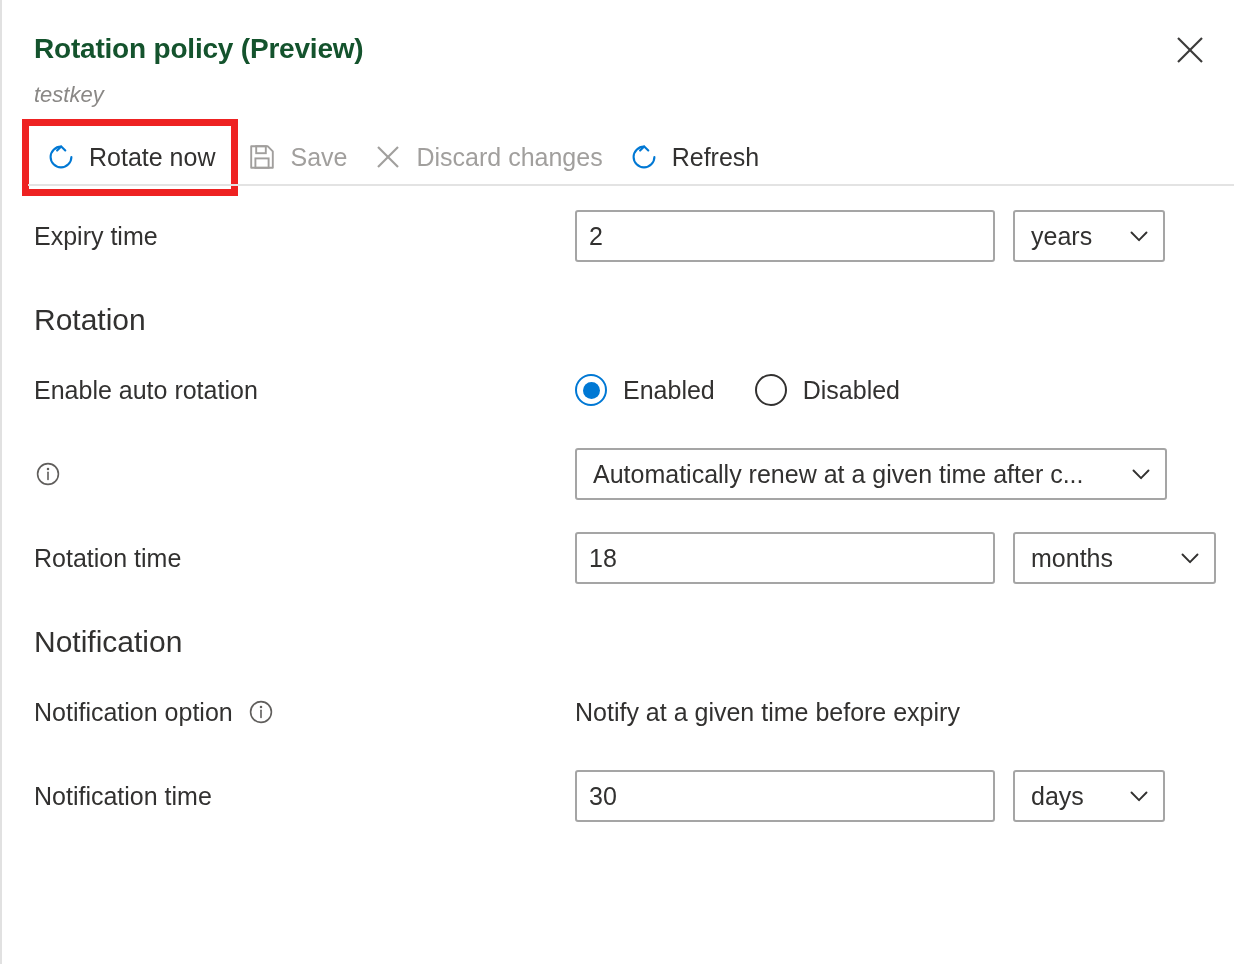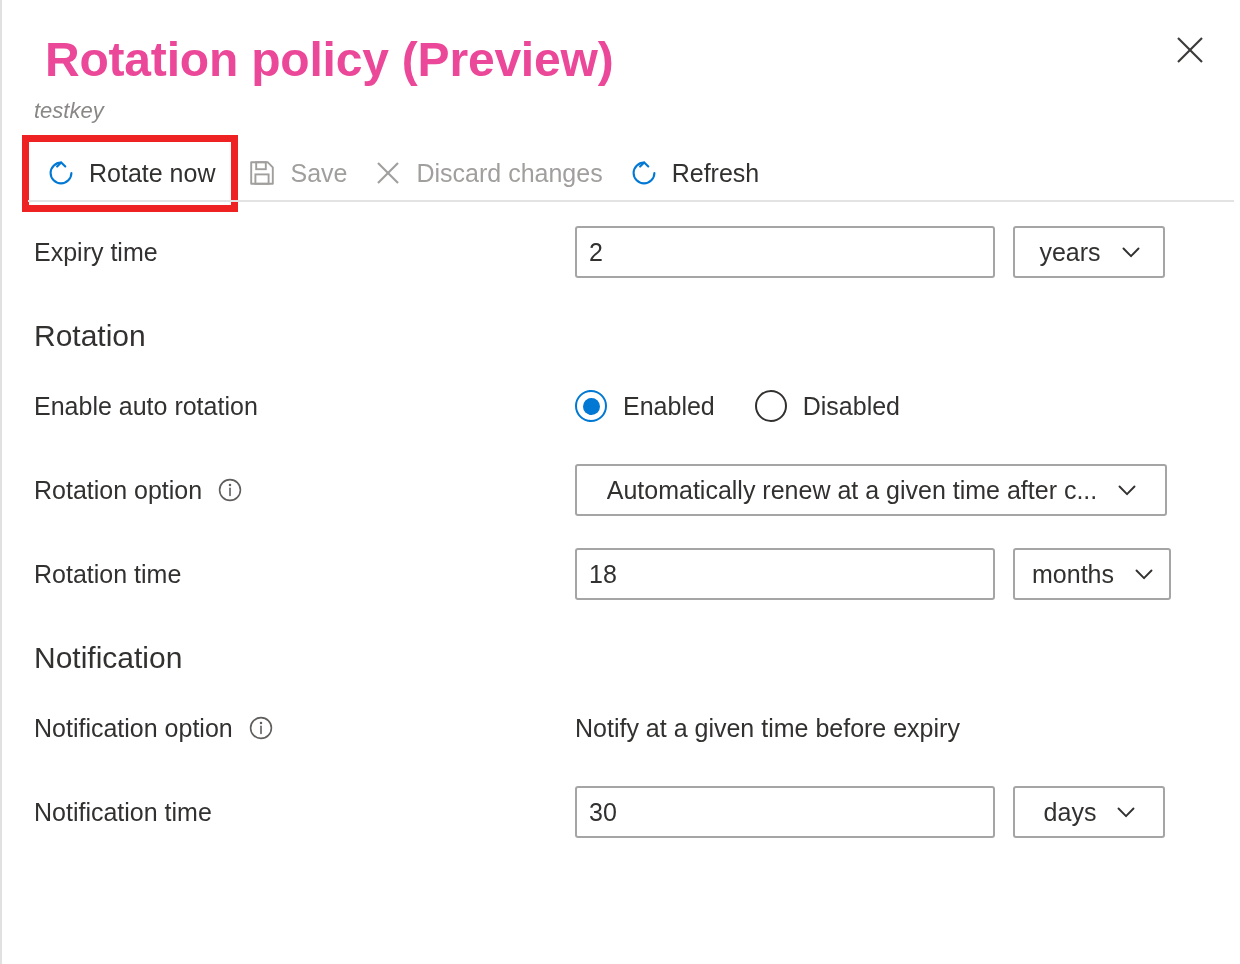--- a/index.html
+++ b/index.html
@@ -26,26 +26,26 @@
     border-left: 2px solid #e1e1e1;
     box-sizing: border-box;
   }
 
   
   .blade-header {
     position: relative;
     padding: 22px 30px 0 32px;
   }
   .blade-title {
-    font-size: 48px;
+    font-size: 28px;
     font-weight: 600;
     line-height: 54px;
     letter-spacing: -0.2px;
-    color: #ec4899;
-    margin: 11px;
+    color: #14532d;
+    margin: 0;
     white-space: nowrap;
   }
   .blade-subtitle {
     font-size: 22px;
     line-height: 26px;
     color: #8a8886;
     margin-top: 6px;
     white-space: nowrap;
     font-style: italic;
   }
@@ -189,32 +189,32 @@
     height: 52px;
     border: 2px solid #a5a5a5;
     border-radius: 3px;
     background: #ffffff;
     font-family: inherit;
     font-size: 25px;
     color: #323130;
     padding: 0 12px 0 16px;
     display: inline-flex;
     align-items: center;
-    justify-content: center;
+    justify-content: space-between;
     gap: 18px;
     cursor: pointer;
     white-space: nowrap;
     overflow: hidden;
   }
   .dropdown .dd-text { overflow: hidden; text-overflow: ellipsis; }
   .dropdown .chev { display: flex; align-items: center; flex: 0 0 auto; }
   .dropdown .chev svg { display: block; }
 
   .dd-unit { width: 152px; }
-  .dd-unit-wide { width: 158px; }
+  .dd-unit-wide { width: 203px; }
   .dd-wide { width: 592px; }
 
   
   .radio-group { display: flex; align-items: center; gap: 40px; }
   .radio-option {
     display: flex;
     gap: 16px;
     cursor: pointer;
     font-size: 25px;
     line-height: 32px;
@@ -350,21 +350,20 @@
           <label class="radio-option">
             <span class="radio-mark"></span>
             <span>Disabled</span>
           </label>
         </div>
       </div>
     </div>
 
     <div class="row sp-row-lg">
       <div class="row-label">
-        <span>Rotation option</span>
         <span class="info-icon">
           <svg width="28" height="28" viewBox="0 0 28 28" aria-hidden="true">
             <circle cx="14" cy="14" r="10.4" fill="none" stroke="#605e5c" stroke-width="1.6"></circle>
             <circle cx="14" cy="8.9" r="1.25" fill="#605e5c"></circle>
             <line x1="14" y1="12.2" x2="14" y2="19.4" stroke="#605e5c" stroke-width="1.6" stroke-linecap="round"></line>
           </svg>
         </span>
       </div>
       <div class="row-control">
         <div class="dropdown dd-wide">

